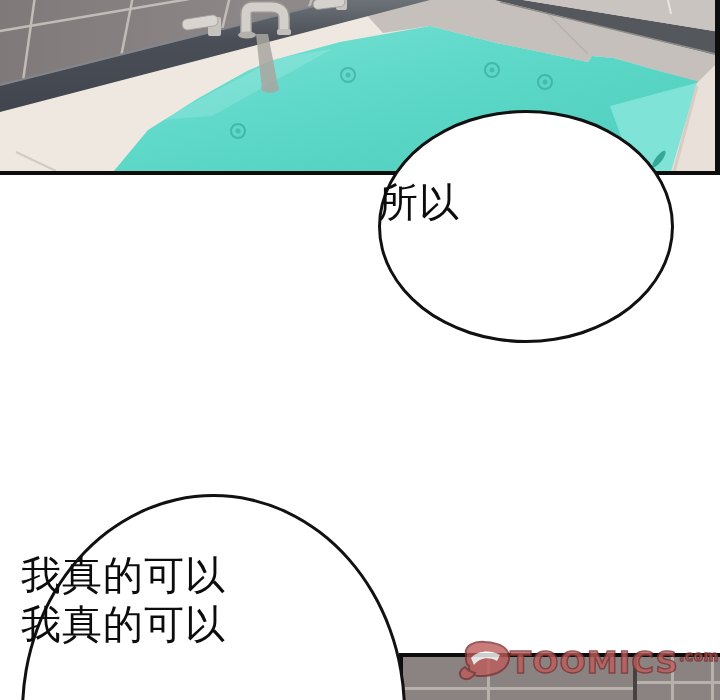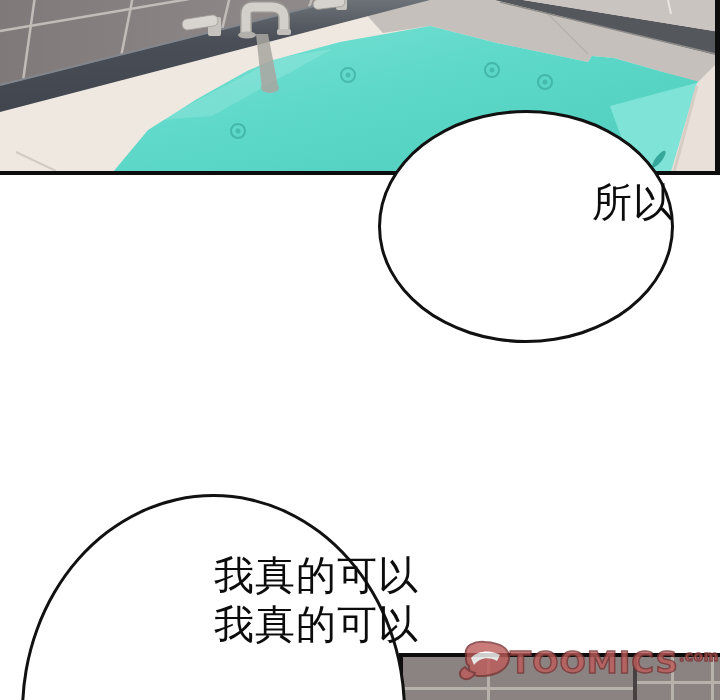--- a/index.html
+++ b/index.html
@@ -12,25 +12,25 @@
   
   .panel-top{position:absolute;left:0;top:0;width:720px;height:175px;}
 
   
   .bubble{
     position:absolute;background:#ffffff;border:3px solid #111111;border-radius:50%;
   }
   .bubble-1{left:378px;top:110px;width:296px;height:233px;z-index:4;}
   .bubble-2{left:21px;top:494px;width:385px;height:437px;z-index:4;}
   .bubble-text{
-    position:absolute;z-index:5;text-align:right;color:#0c0c0c;
+    position:absolute;z-index:5;text-align:left;color:#0c0c0c;
     font-size:40px;font-weight:400;letter-spacing:1px;white-space:nowrap;
   }
   .bubble-text-1{left:378px;top:177px;width:296px;line-height:50px;}
-  .bubble-text-2{left:34px;top:551px;width:385px;line-height:49px;}
+  .bubble-text-2{left:21px;top:551px;width:385px;line-height:49px;}
   .bubble-text span{display:block;}
 
   
   .panel-bottom{
     position:absolute;left:399px;top:653px;width:321px;height:47px;
     background:#8b8382;border-top:4px solid #0d0d0d;border-left:4px solid #0d0d0d;
     z-index:2;
   }
   .panel-bottom .grout-v{position:absolute;top:0;bottom:0;width:3px;background:#b7b1ac;}
   .panel-bottom .grout-v.g1{left:84px;}

